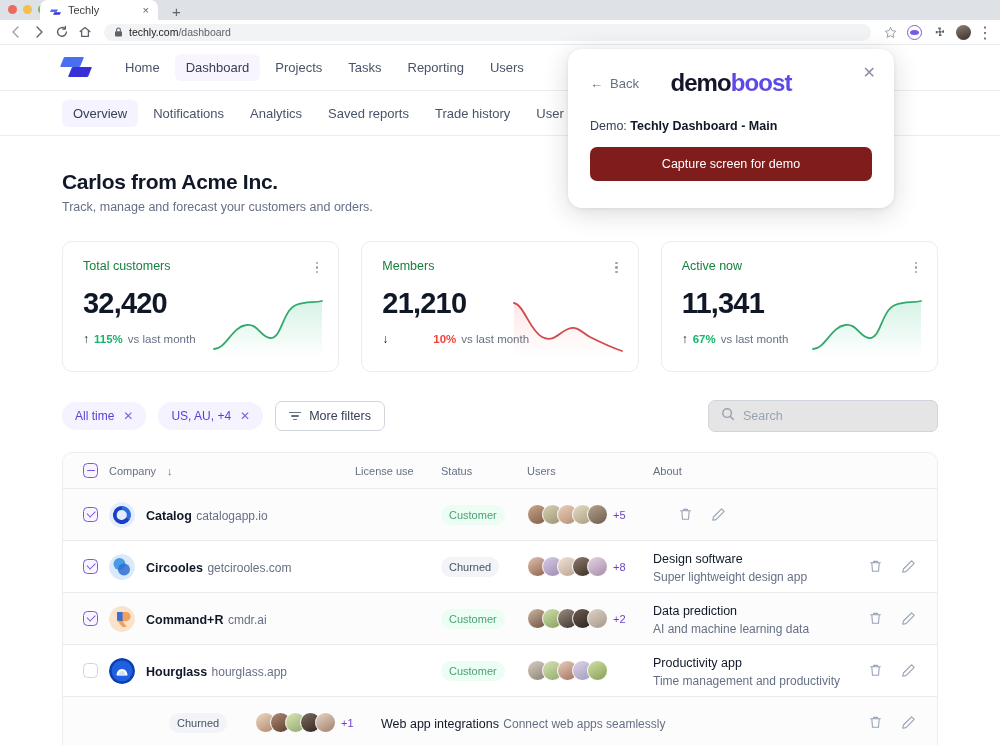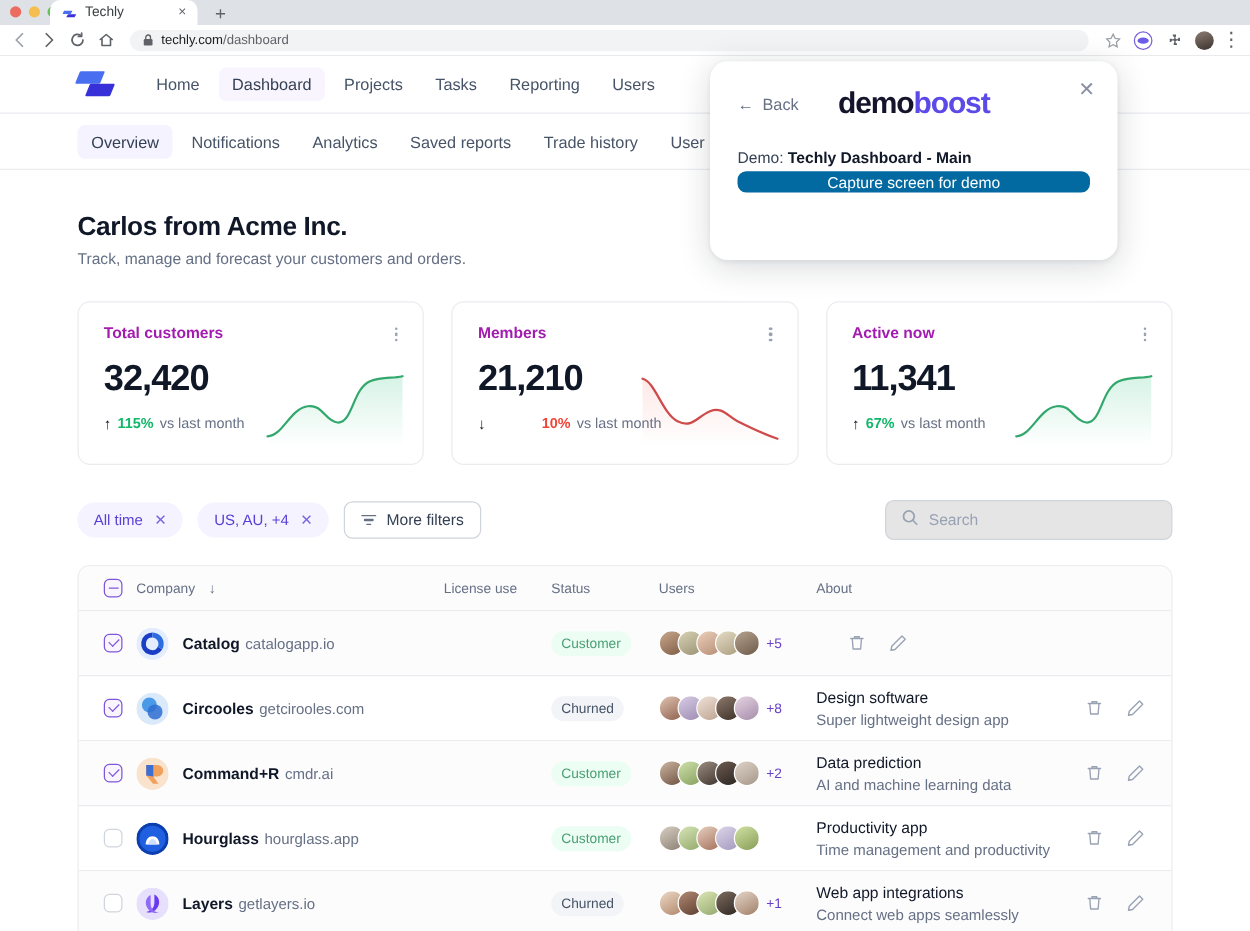--- a/index.html
+++ b/index.html
@@ -177,21 +177,21 @@
   .stat-card {
     flex: 1;
     border: 1px solid #eaecf0;
     border-radius: 10px;
     padding: 17px 20px 18px 20px;
     background: #fff;
     position: relative;
     height: 131px;
   }
   .stat-head { display: flex; justify-content: space-between; align-items: flex-start; }
-  .stat-label { font-size: 12.5px; color: #a21caf; font-weight: 700; }
+  .stat-label { font-size: 12.5px; color: #15803d; font-weight: 400; }
   .dots { display: flex; flex-direction: column; gap: 2px; align-items: center; padding-top: 3px; }
   .dots i { width: 2.4px; height: 2.4px; border-radius: 50%; background: #98a2b3; display: block; }
   .stat-value {
     font-size: 29px; font-weight: bold; color: #101828;
     letter-spacing: -0.8px; margin-top: 14px;
   }
   .stat-foot { display: flex; align-items: center; gap: 5px; margin-top: 13px; }
   .arrow { font-size: 12px; color: #101828; line-height: 1; }
   .pct { font-size: 11.5px; font-weight: bold; }
   .pct.up { color: #12b76a; }
@@ -375,23 +375,23 @@
   .pop-logo .boost { color: #5b4ae8; text-align: right; }
   .pop-close {
     position: absolute; right: -4px; top: -2px;
     font-size: 16px; color: #8b8fa3; line-height: 1;
   }
   .pop-demo {
     font-size: 12.5px; color: #344054; margin-top: 20px;
   }
   .pop-demo b { color: #101828; }
   .pop-btn {
-    margin-top: 4px;
-    height: 17px;
-    background: #0369a1;
+    margin-top: 14px;
+    height: 34px;
+    background: #7f1d1d;
     border-radius: 7px;
     display: flex; align-items: center; justify-content: center;
     color: #fff; font-size: 12.5px;
   }
 </style>
 </head>
 <body>
 
 <div class="browser-top">
   <div class="traffic-lights">
@@ -823,34 +823,20 @@
           </span>
           <span class="ico-btn">
             <svg width="15" height="15" viewBox="0 0 15 15">
                 <path d="M10.6 1.8 l2.6 2.6 l-8.2 8.2 l-3.2 .6 l.6 -3.2 Z" fill="none" stroke="#98a2b3" stroke-width="1.1" stroke-linejoin="round"></path>
               </svg>
           </span>
         </div>
       </div>
 
       <div class="trow alt">
-        <div class="col-company">
-          <span class="cb"></span>
-          <span class="co-logo">
-            <svg width="26" height="26" viewBox="0 0 26 26">
-              <circle cx="13" cy="13" r="13" fill="#e7e0fd"></circle>
-              <path d="M14.5 5.5 C18.5 7.5 19.5 12 17 16 C14.6 19.8 11 20.8 8 19.5 C12 19 14.5 16 14.5 12 Z" fill="#6938ef"></path>
-              <path d="M11.5 6 C7.5 8 6.5 12.5 9 16.5 C11.4 20.3 15 21 18 19.7 C14 20 11.5 16.5 11.5 12.5 Z" fill="#8f6bf5"></path>
-            </svg>
-          </span>
-          <span class="co-text">
-            <span class="co-name">Layers</span>
-            <span class="co-url">getlayers.io</span>
-          </span>
-        </div>
         <div class="col-license">
           <span class="bar-track"><span class="bar-fill" style="width:32%"></span></span>
         </div>
         <div class="col-status">
           <span class="badge churned">Churned</span>
         </div>
         <div class="col-users">
           <span class="avatars">
             <span class="av" style="background:linear-gradient(150deg,#ecd9c6,#b0866a)"></span>
             <span class="av" style="background:linear-gradient(150deg,#b08a74,#5e3e2f)"></span>

